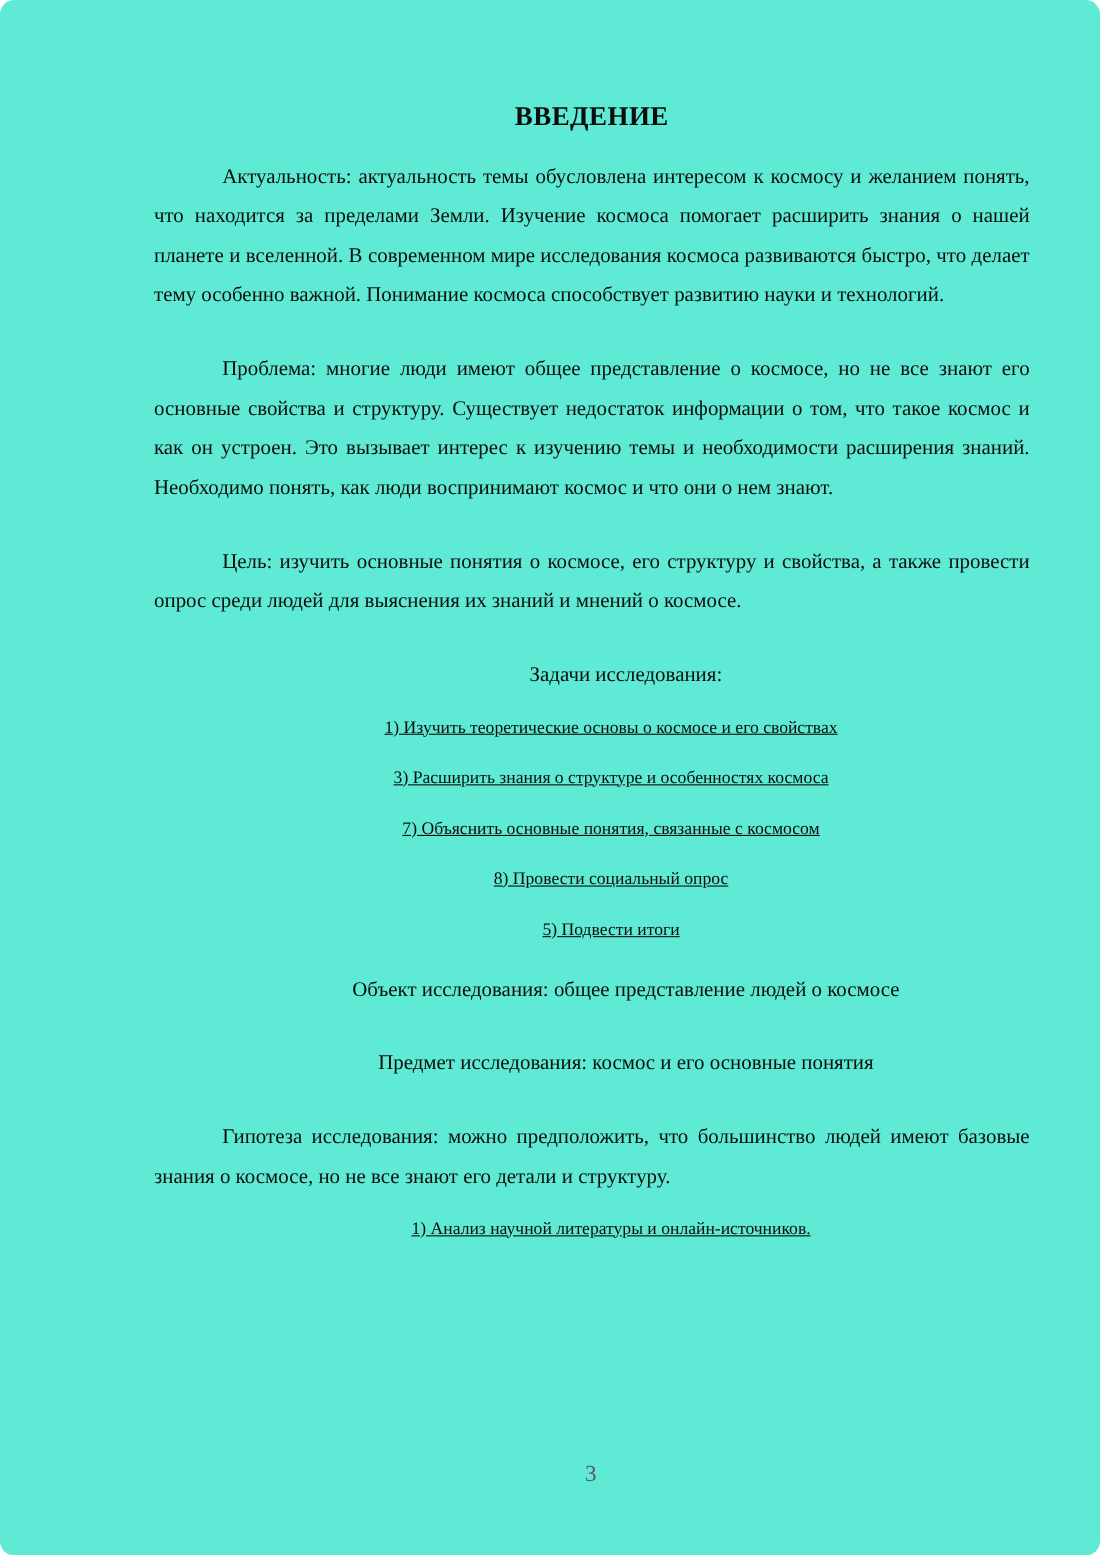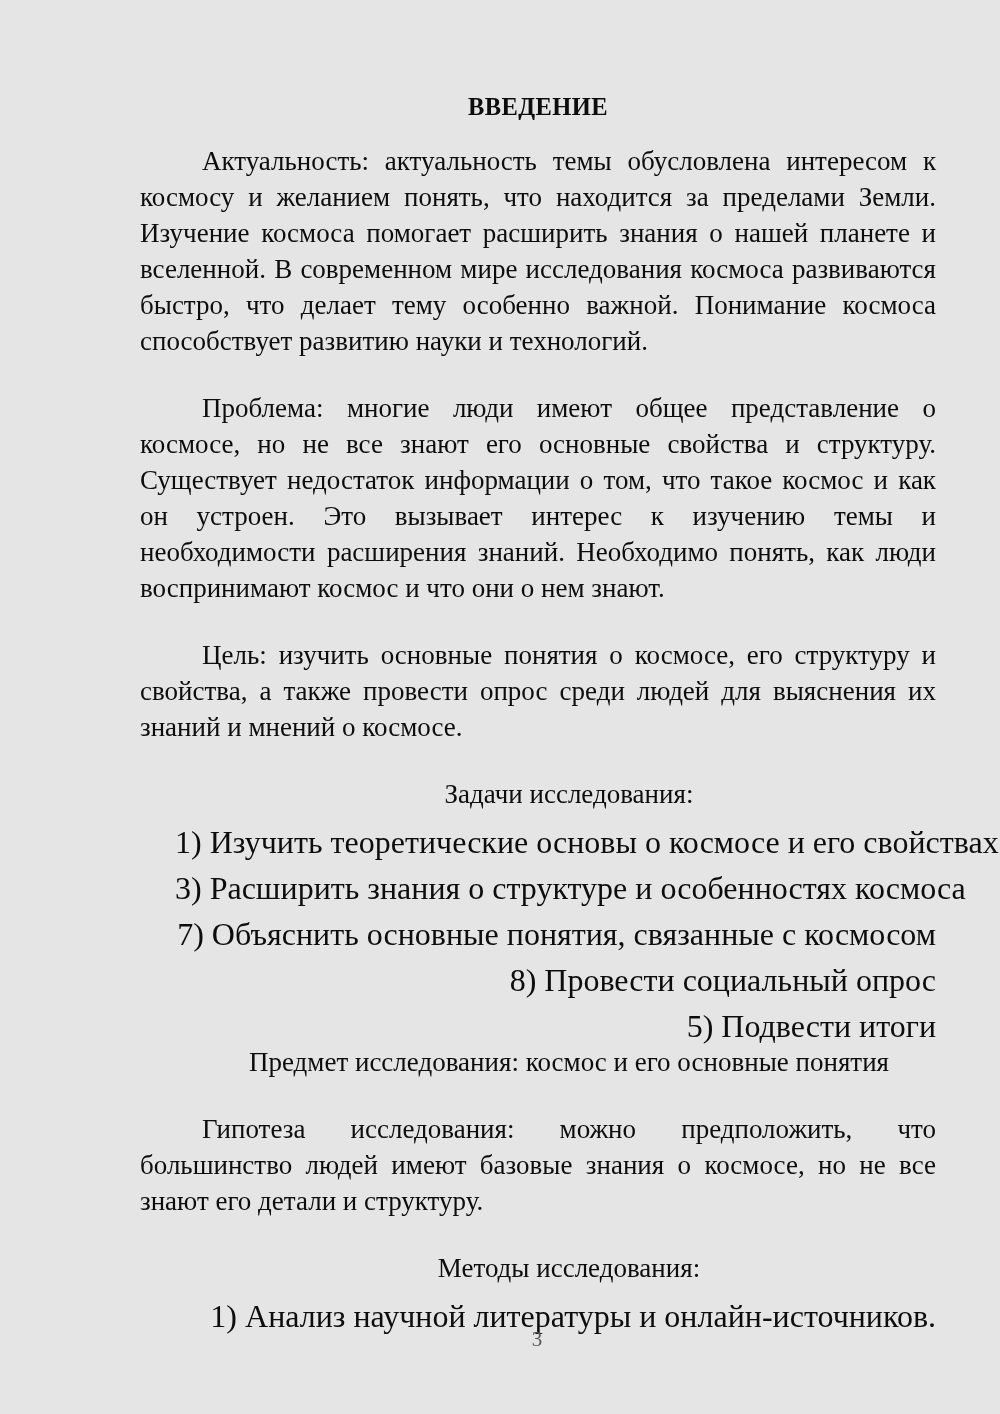--- a/index.html
+++ b/index.html
@@ -6,25 +6,26 @@
   html, body {
     margin: 0;
     padding: 0;
     background: #ffffff;
   }
 
   .page {
     position: relative;
     width: 1000px;
     height: 1414px;
-    background: #e5e5e5;
+    background: #5eead4;
     margin: 0 auto;
     overflow: hidden;
     font-family: "Liberation Serif", "DejaVu Serif", serif;
     color: #0d0d0d;
+    border-radius: 13px;
     -webkit-font-smoothing: antialiased;
   }
 
   .content {
     position: absolute;
     left: 140px;
     top: 0;
     width: 796px; 
   }
 
@@ -32,21 +33,21 @@
     text-align: center;
     font-size: 24.5px;
     font-weight: bold;
     letter-spacing: 0.4px;
     margin: 0;
     padding-top: 92px;
     line-height: 1.25;
   }
 
   .para {
-    font-size: 27px;
+    font-size: 19px;
     line-height: 36px;
     text-align: justify;
     text-justify: inter-word;
     margin: 0;
     text-indent: 62px;
     hyphens: none;
   }
 
   .para-first {
     margin-top: 20px;
@@ -61,26 +62,27 @@
     text-align: center;
   }
 
   .list {
     list-style: none;
     margin: 0;
     padding: 0;
   }
 
   .list-item {
-    font-size: 32px;
+    font-size: 16px;
     line-height: 36px;
     margin: 0;
     padding-left: 35px;
-    text-align: right;
+    text-align: center;
     white-space: nowrap;
+    text-decoration: underline;
   }
 
   .list-item + .list-item {
     margin-top: 10px;
   }
 
   .list.tasks {
     margin-top: 12px;
   }
 
@@ -123,26 +125,26 @@
     <p class="para no-justify">Задачи исследования:</p>
 
     <ol class="list tasks">
       <li class="list-item">1) Изучить теоретические основы о космосе и его свойствах</li>
       <li class="list-item">3) Расширить знания о структуре и особенностях космоса</li>
       <li class="list-item">7) Объяснить основные понятия, связанные с космосом</li>
       <li class="list-item">8) Провести социальный опрос</li>
       <li class="list-item">5) Подвести итоги</li>
     </ol>
 
+    <p class="para no-justify block-gap">Объект исследования: общее представление людей о космосе</p>
 
     <p class="para no-justify">Предмет исследования: космос и его основные понятия</p>
 
     <p class="para">Гипотеза исследования: можно предположить, что большинство людей имеют базовые знания о космосе, но не все знают его детали и структуру.</p>
 
-    <p class="para no-justify">Методы исследования:</p>
 
     <ol class="list methods">
       <li class="list-item">1) Анализ научной литературы и онлайн-источников.</li>
     </ol>
 
   </div>
 
   <div class="page-number">3</div>
 
 </div>

